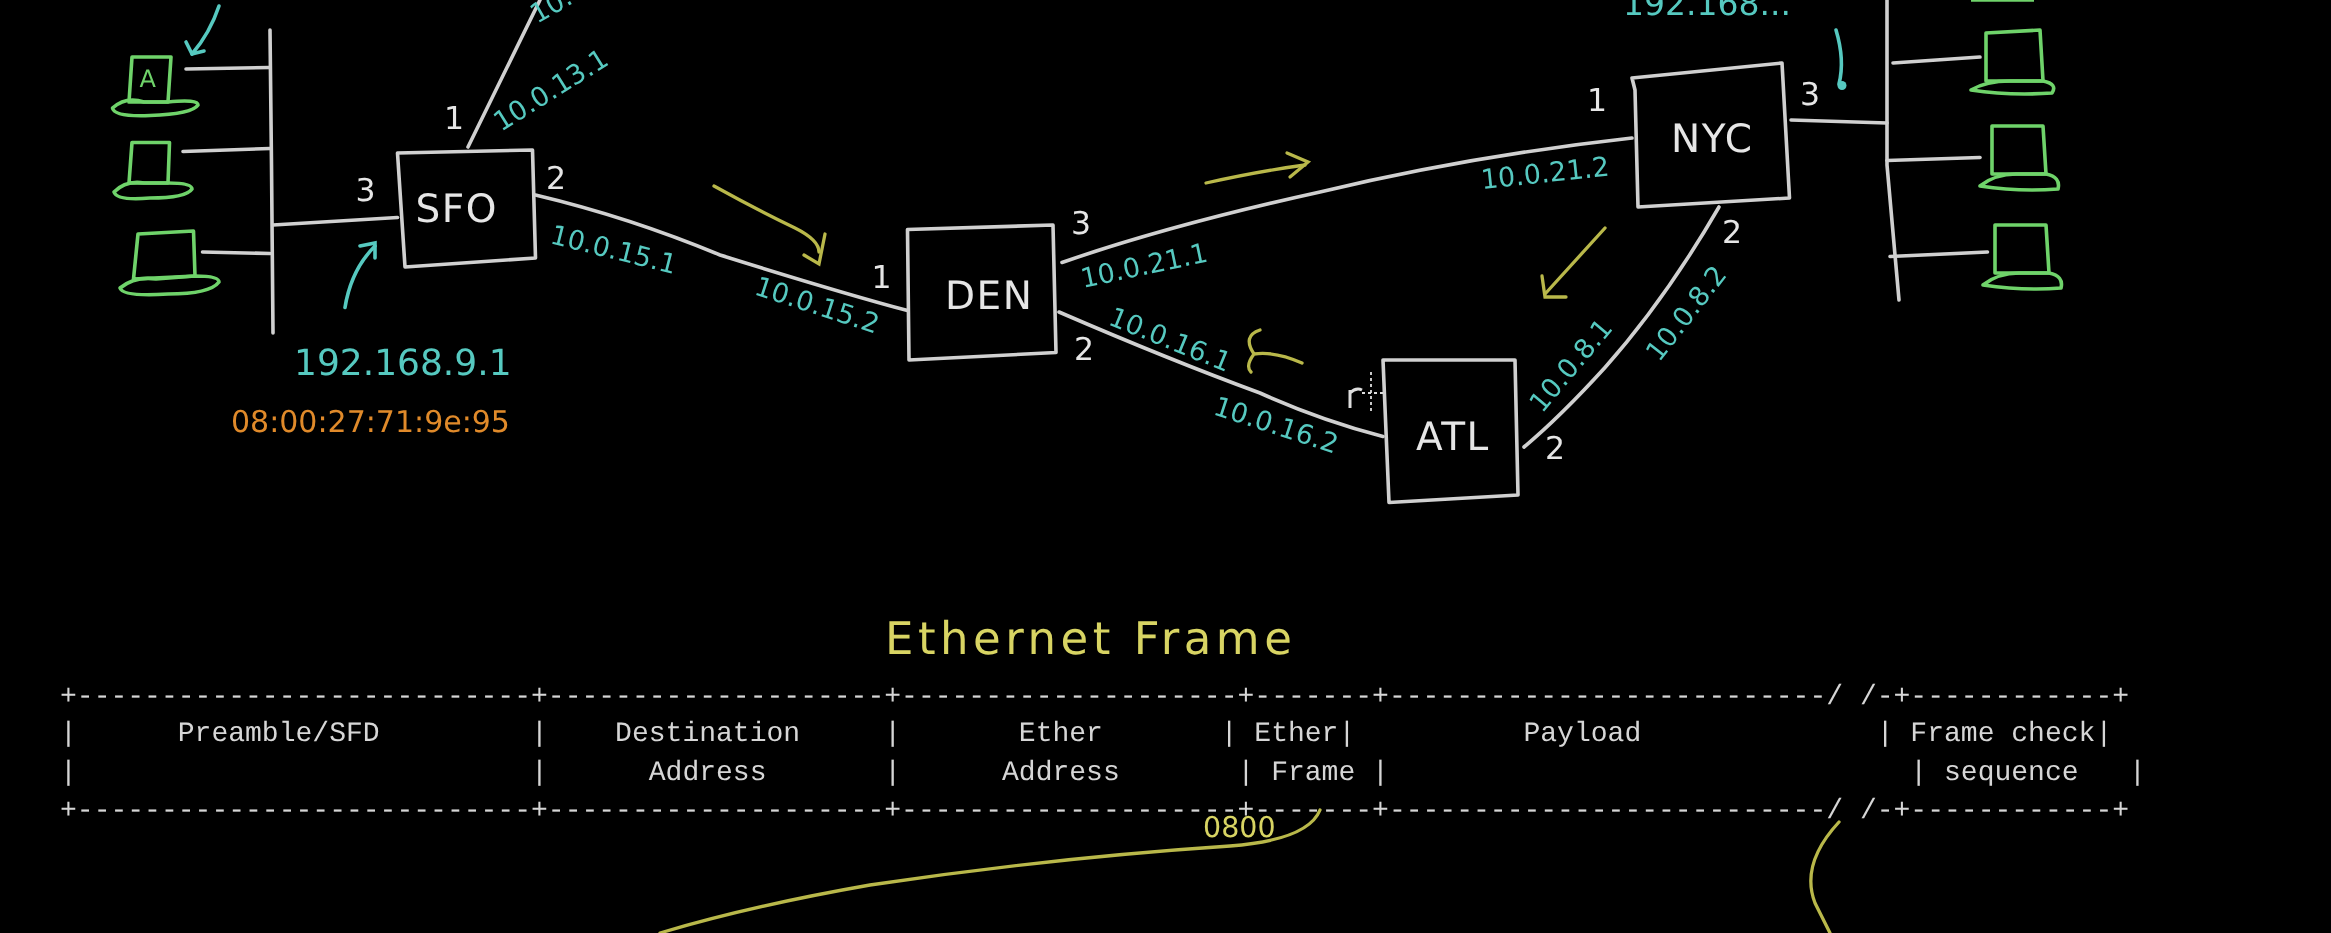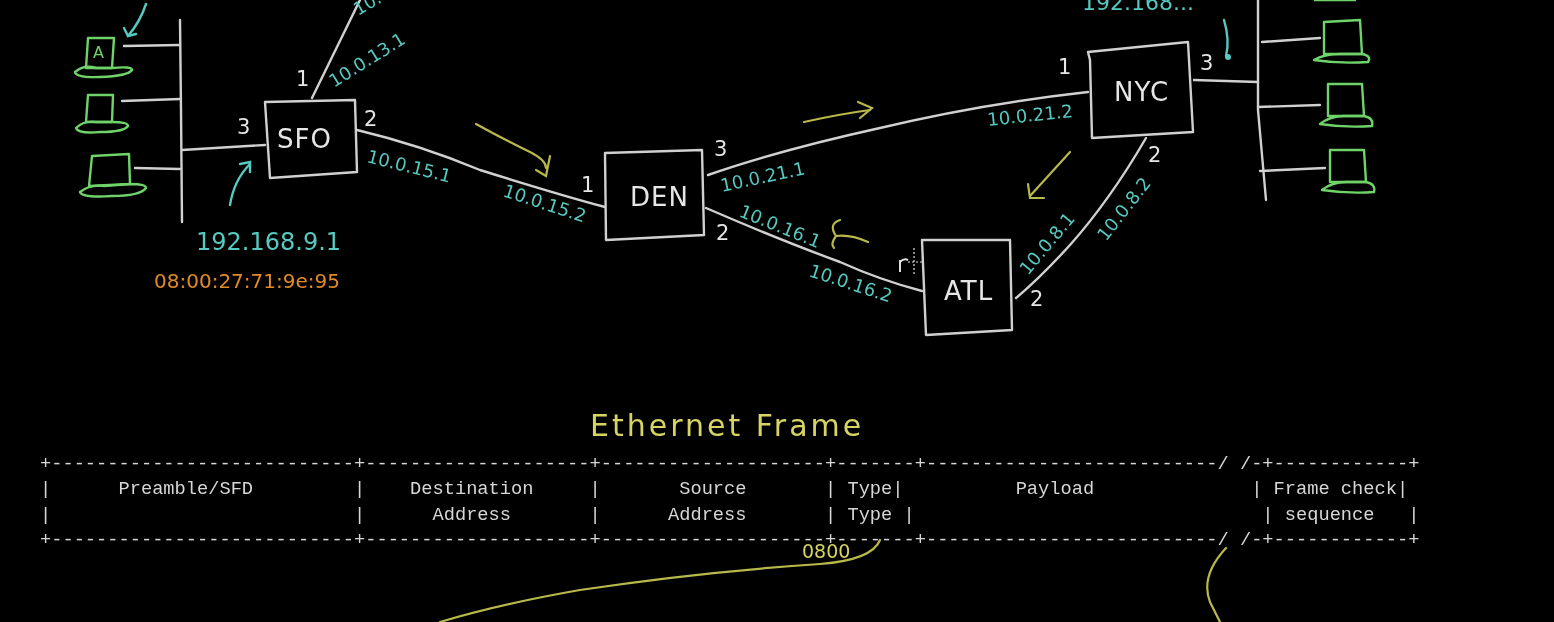--- a/index.html
+++ b/index.html
@@ -138,15 +138,15 @@
   </g>
 
   <text class="title hand" x="590" y="436">Ethernet Frame</text>
 
   <text class="ethertype-note hand" x="802" y="558">0800</text>
   <path class="flow" d="M880 540 Q872 560 820 564 Q700 572 580 590 Q500 604 440 622"></path>
   <path class="flow" d="M1226 548 Q1200 576 1210 602 L1220 622"></path>
 </svg>
 
 <pre class="ascii"><span>+---------------------------+--------------------+--------------------+-------+--------------------------/ /-+------------+</span>
-<span>|      Preamble/SFD         |    Destination     |       Source       | Type|          Payload              | Frame check|</span>
-<span>|                           |      Address       |      Address       | Type |                               | sequence   |</span>
+<span>|      Preamble/SFD         |    Destination     |       Ether       | Ether|          Payload              | Frame check|</span>
+<span>|                           |      Address       |      Address       | Frame |                               | sequence   |</span>
 <span>+---------------------------+--------------------+--------------------+-------+--------------------------/ /-+------------+</span></pre>
 
 </body></html>

